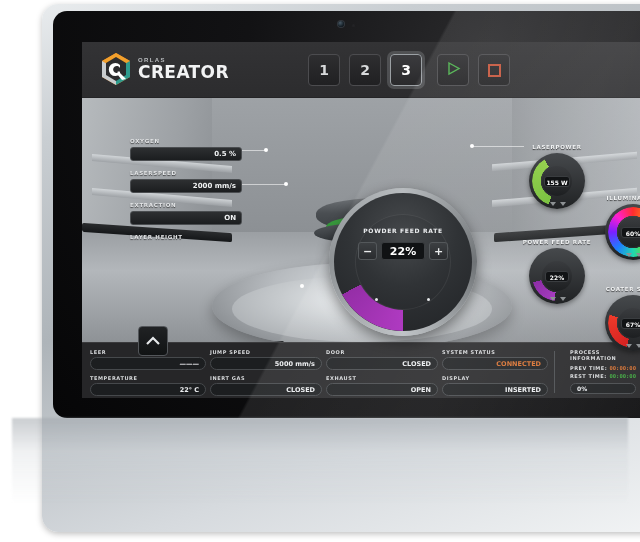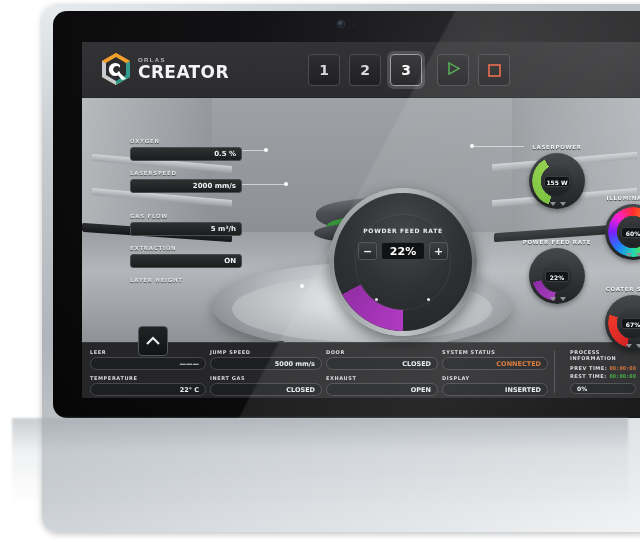--- a/index.html
+++ b/index.html
@@ -392,24 +392,20 @@
 
       <div id="leftfields">
         <div class="fgroup">
           <div class="flabel">OXYGEN</div>
           <div class="fbox">0.5 %</div>
         </div>
         <div class="fgroup">
           <div class="flabel">LASERSPEED</div>
           <div class="fbox">2000 mm/s</div>
         </div>
-        <div class="fgroup" style="margin-top:20px;">
-          <div class="flabel">GAS FLOW</div>
-          <div class="fbox">5 m³/h</div>
-        </div>
         <div class="fgroup">
           <div class="flabel">EXTRACTION</div>
           <div class="fbox">ON</div>
         </div>
         <div class="fgroup">
           <div class="flabel">LAYER HEIGHT</div>
         </div>
       </div>
 
       <div id="collapse-btn">

